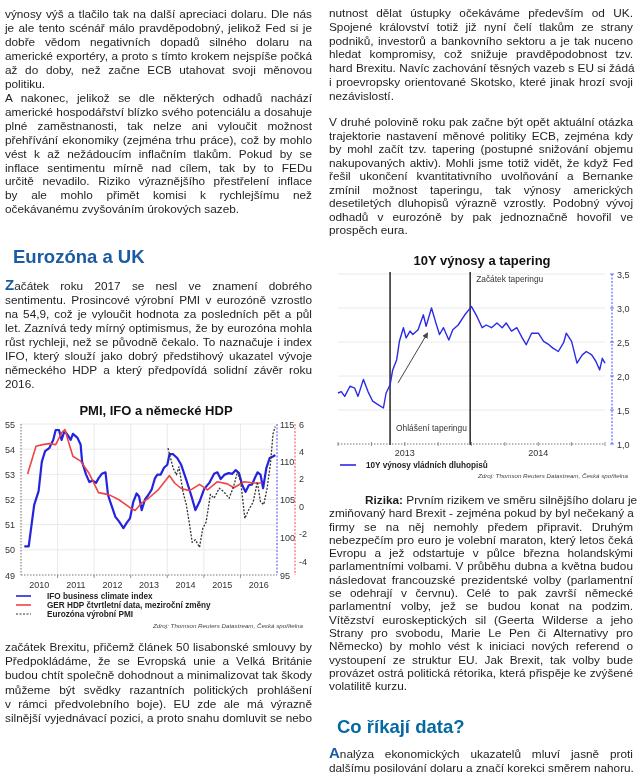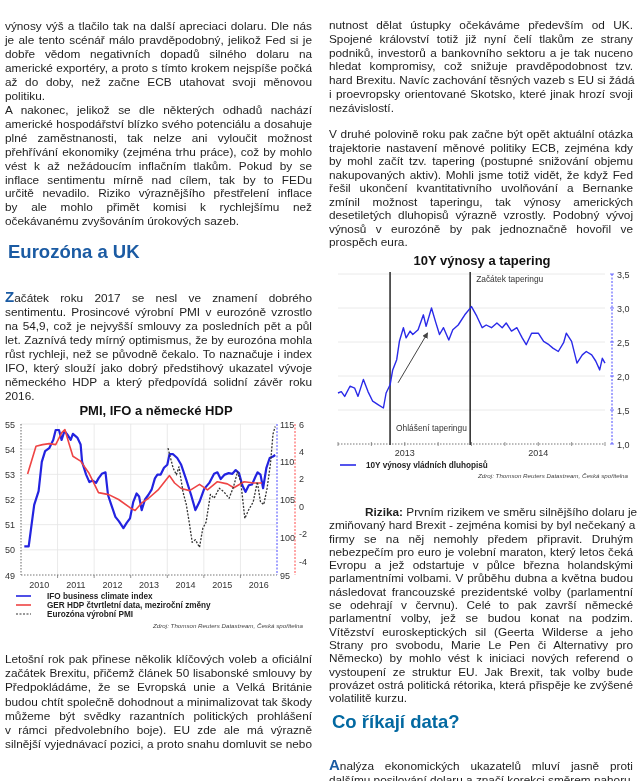--- a/index.html
+++ b/index.html
@@ -1,23 +1,23 @@
 <!DOCTYPE html>
 <html><head>
 <meta charset="utf-8">
 <style>
   html, body { margin:0; padding:0; background:#ffffff; }
   body { width:640px; height:781px; position:relative; overflow:hidden;
          font-family:"Liberation Sans", sans-serif; color:#1e1e1e; }
-  .block { position:absolute; font-size:11.8px;margin-top:12px; }
+  .block { position:absolute; font-size:11.8px; }
   .lc { left:5px; width:307px; }
   .rc { left:329px; width:304px; }
   .ln { white-space:nowrap; text-align:justify; text-align-last:justify; }
   .ln.last { text-align-last:left; }
-  .h2 { position:absolute; margin:3px; font-size:18.5px; font-weight:bold; line-height:24px;
+  .h2 { position:absolute; margin:8px; font-size:18.5px; font-weight:bold; line-height:24px;
         font-family:"Liberation Sans", sans-serif; white-space:nowrap; }
   .drop { font-size:15px; font-weight:bold; line-height:1; }
   .lbl { font-weight:bold;padding-left:36px; }
   .chart { position:absolute; overflow:visible; }
   .chart text { font-family:"Liberation Sans", sans-serif; }
   .ctitle { font-size:13px; font-weight:bold; fill:#111111; }
   .tick { font-size:9px; fill:#333333; }
   .lg { font-size:8.2px; font-weight:bold; fill:#222222; }
   .src { font-size:6.2px; font-style:italic; fill:#444444; }
   .grid { stroke:#e4e4e4; stroke-width:0.8; }
@@ -48,21 +48,21 @@
     <div class="ln">vést k až nežádoucím inflačním tlakům. Pokud by se</div>
     <div class="ln">inflace sentimentu mírně nad cílem, tak by to FEDu</div>
     <div class="ln">určitě nevadilo. Riziko výraznějšího přestřelení inflace</div>
     <div class="ln">by ale mohlo přimět komisi k rychlejšímu než</div>
     <div class="ln last">očekávanému zvyšováním úrokových sazeb.</div>
   </div>
 <h2 class="h2" style="left: 5px; top: 237px; color: rgb(27, 91, 163);">Eurozóna a UK</h2>
 <div class="block lc" style="top:277px;line-height:14px">
     <div class="ln"><span class="drop" style="color: rgb(27, 91, 163);">Z</span>ačátek roku 2017 se nesl ve znamení dobrého</div>
     <div class="ln">sentimentu. Prosincové výrobní PMI v eurozóně vzrostlo</div>
-    <div class="ln">na 54,9, což je nejvyšší smlouvy za posledních pět a půl</div>
+    <div class="ln">na 54,9, což je vyloučit hodnota za posledních pět a půl</div>
     <div class="ln">let. Zaznívá tedy mírný optimismus, že by eurozóna mohla</div>
     <div class="ln">růst rychleji, než se původně čekalo. To naznačuje i index</div>
     <div class="ln">IFO, který slouží jako dobrý předstihový ukazatel vývoje</div>
     <div class="ln">německého HDP a který předpovídá solidní závěr roku</div>
     <div class="ln last">2016.</div>
   </div>
 
 <svg id="chart1" class="chart" style="left:0;top:398px" width="320" height="240">
   <text class="ctitle" x="156" y="17" text-anchor="middle">PMI, IFO a německé HDP</text>
   <g id="c1-plot">
@@ -122,21 +122,20 @@
     <text class="lg" x="47" y="201">IFO business climate index</text>
     <line id="c1-sw1" x1="16" x2="31" y1="207" y2="207" stroke-width="1.6" stroke="#ee4444"></line>
     <text class="lg" x="47" y="210">GER HDP čtvrtletní data, meziroční změny</text>
     <line id="c1-sw2" x1="16" x2="31" y1="216" y2="216" stroke-width="1.2" stroke="#333333" stroke-dasharray="2 1.5"></line>
     <text class="lg" x="47" y="219">Eurozóna výrobní PMI</text>
   </g>
   <text class="src" x="303" y="230" text-anchor="end">Zdroj: Thomson Reuters Datastream, Česká spořitelna</text>
 </svg>
 
 <div class="block lc" style="top:640px;line-height:14.2px">
-    <div class="ln">Letošní rok pak přinese několik klíčových voleb a oficiální</div>
     <div class="ln">začátek Brexitu, přičemž článek 50 lisabonské smlouvy by</div>
     <div class="ln">Předpokládáme, že se Evropská unie a Velká Británie</div>
     <div class="ln">budou chtít společně dohodnout a minimalizovat tak škody</div>
     <div class="ln">můžeme být svědky razantních politických prohlášení</div>
     <div class="ln">v rámci předvolebního boje). EU zde ale má výrazně</div>
     <div class="ln">silnější vyjednávací pozici, a proto snahu domluvit se nebo</div>
   </div>
 
 <div class="block rc" style="top:7px;line-height:13.8px">
     <div class="ln">nutnost dělat ústupky očekáváme především od UK.</div>
@@ -148,21 +147,21 @@
     <div class="ln last">nezávislostí.</div>
   </div>
 <div class="block rc" style="top:116px;line-height:13.5px">
     <div class="ln">V druhé polovině roku pak začne být opět aktuální otázka</div>
     <div class="ln">trajektorie nastavení měnové politiky ECB, zejména kdy</div>
     <div class="ln">by mohl začít tzv. tapering (postupné snižování objemu</div>
     <div class="ln">nakupovaných aktiv). Mohli jsme totiž vidět, že když Fed</div>
     <div class="ln">řešil ukončení kvantitativního uvolňování a Bernanke</div>
     <div class="ln">zmínil možnost taperingu, tak výnosy amerických</div>
     <div class="ln">desetiletých dluhopisů výrazně vzrostly. Podobný vývoj</div>
-    <div class="ln">výnosů v eurozóně by pak jednoznačně hovořil ve</div>
+    <div class="ln">odhadů v eurozóně by pak jednoznačně hovořil ve</div>
     <div class="ln last">prospěch eura.</div>
   </div>
 
 <svg id="chart2" class="chart" style="left:325px;top:248px" width="315" height="235">
   <defs>
     <marker id="ah" markerWidth="6" markerHeight="6" refX="5" refY="3" orient="auto">
       <path d="M0,0 L6,3 L0,6 z" fill="#444444"></path>
     </marker>
   </defs>
   <text class="ctitle" x="157" y="17" text-anchor="middle">10Y výnosy a tapering</text>
@@ -206,21 +205,21 @@
     </g>
   <g>
     <line id="c2-sw0" x1="15" x2="31" y1="217" y2="217" stroke-width="1.6" stroke="#2a2ae8"></line>
     <text class="lg" x="41" y="220">10Y výnosy vládních dluhopisů</text>
   </g>
   <text class="src" x="303" y="230" text-anchor="end">Zdroj: Thomson Reuters Datastream, Česká spořitelna</text>
 </svg>
 
 <div class="block rc" style="top:494px;line-height:13.3px">
     <div class="ln"><span class="lbl">Rizika:</span> Prvním rizikem ve směru silnějšího dolaru je již</div>
-    <div class="ln">zmiňovaný hard Brexit - zejména komisi by byl nečekaný a</div>
+    <div class="ln">zmiňovaný hard Brexit - zejména pokud by byl nečekaný a</div>
     <div class="ln">firmy se na něj nemohly předem připravit. Druhým</div>
     <div class="ln">nebezpečím pro euro je volební maraton, který letos čeká</div>
     <div class="ln">Evropu a jež odstartuje v půlce března holandskými</div>
     <div class="ln">parlamentními volbami. V průběhu dubna a května budou</div>
     <div class="ln">následovat francouzské prezidentské volby (parlamentní</div>
     <div class="ln">se odehrají v červnu). Celé to pak završí německé</div>
     <div class="ln">parlamentní volby, jež se budou konat na podzim.</div>
     <div class="ln">Vítězství euroskeptických sil (Geerta Wilderse a jeho</div>
     <div class="ln">Strany pro svobodu, Marie Le Pen či Alternativy pro</div>
     <div class="ln">Německo) by mohlo vést k iniciaci nových referend o</div>

